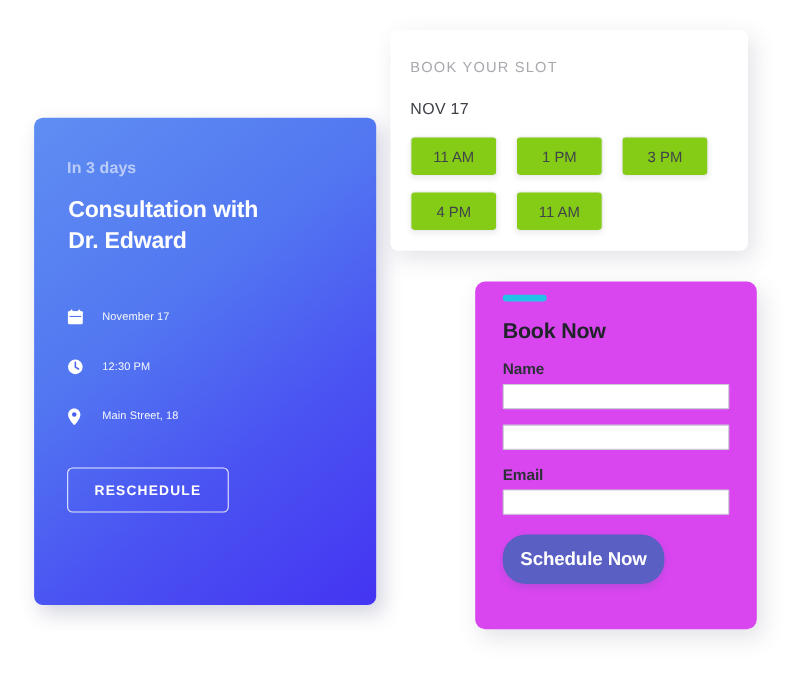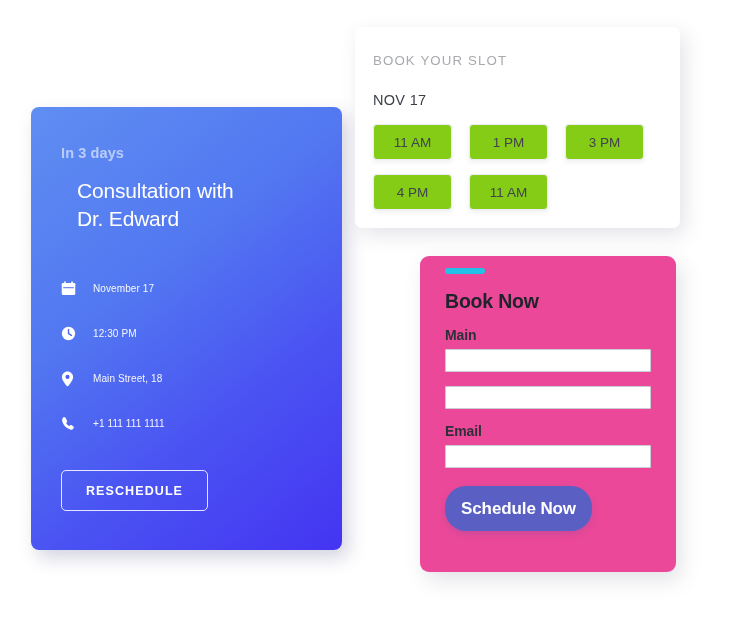--- a/index.html
+++ b/index.html
@@ -39,24 +39,24 @@
   .appt-eyebrow {
     font-size: 14.5px;
     font-weight: bold;
     color: rgba(255, 255, 255, 0.58);
     letter-spacing: 0.1px;
     margin: 0 0 16px 0;
   }
 
   .appt-title {
     font-size: 21px;
-    font-weight: normal;
+    font-weight: bold;
     line-height: 1.32;
     letter-spacing: -0.2px;
-    margin: 16px;
+    margin: 1px;
     color: #ffffff;
   }
 
   .appt-details {
     margin-top: 34px;
   }
 
   .detail-row {
     display: flex;
     align-items: center;
@@ -147,25 +147,25 @@
     cursor: pointer;
     display: flex;
     align-items: center;
     justify-content: center;
     padding: 0;
   }
 
   
   #book-now-card {
     position: absolute;
-    left: 420px;
+    left: 432px;
     top: 256px;
     width: 256px;
     height: 316px;
-    background: #ec4899;
+    background: #d946ef;
     border-radius: 9px;
     box-shadow: 5px 8px 20px rgba(90, 90, 120, 0.17);
     box-sizing: border-box;
     padding: 0 25px;
   }
 
   #accent-bar {
     width: 40px;
     height: 6px;
     border-radius: 3px;
@@ -264,28 +264,20 @@
       <div class="detail-row">
         <span class="detail-icon">
           <svg width="13" height="16" viewBox="0 0 12 16" fill="#ffffff" aria-hidden="true">
             <path d="M6 0.4C2.9 0.4 0.4 2.9 0.4 6c0 4.1 5.6 9.6 5.6 9.6S11.6 10.1 11.6 6C11.6 2.9 9.1 0.4 6 0.4z"></path>
             <circle cx="6" cy="5.9" r="2.05" fill="#4d5ff1"></circle>
           </svg>
         </span>
         <span class="detail-text">Main Street, 18</span>
       </div>
 
-      <div class="detail-row">
-        <span class="detail-icon">
-          <svg width="15" height="15" viewBox="0 0 16 16" fill="#ffffff" aria-hidden="true">
-            <path d="M3.3 1.1c-.5 0-1 .3-1.3.8C1.3 3.1 1 4.5 1.5 6c.8 2.5 2.3 4.7 4.3 6.3 1.4 1.1 3 1.9 4.7 2.3.9.2 1.8 0 2.3-.8l.8-1.2c.3-.5.2-1.1-.3-1.4l-2.3-1.5c-.4-.3-1-.2-1.4.2l-.8.9c-1.4-.8-2.6-2-3.4-3.4l.9-.8c.4-.4.5-1 .2-1.4L4.9 1.9c-.2-.4-.6-.6-1-.6z"></path>
-          </svg>
-        </span>
-        <span class="detail-text">+1 111 111 1111</span>
-      </div>
 
     </div>
 
     <button id="reschedule-button">RESCHEDULE</button>
   </div>
 
   <div id="slots-card">
     <h3 class="slots-heading">BOOK YOUR SLOT</h3>
     <p class="slots-date">NOV 17</p>
     <div class="slots-grid">
@@ -295,21 +287,21 @@
       <button class="slot-button">4 PM</button>
       <button class="slot-button">11 AM</button>
     </div>
   </div>
 
   <div id="book-now-card">
     <div id="accent-bar"></div>
     <h2 class="book-now-title">Book Now</h2>
 
     <div class="field-group">
-      <label class="field-label">Main</label>
+      <label class="field-label">Name</label>
       <input class="field-input" type="text" placeholder="" style="">
     </div>
 
     <div class="field-group">
       <input class="field-input" type="text" placeholder="" style="">
     </div>
 
     <div class="field-group">
       <label class="field-label">Email</label>
       <input class="field-input" type="text" placeholder="" style="">

